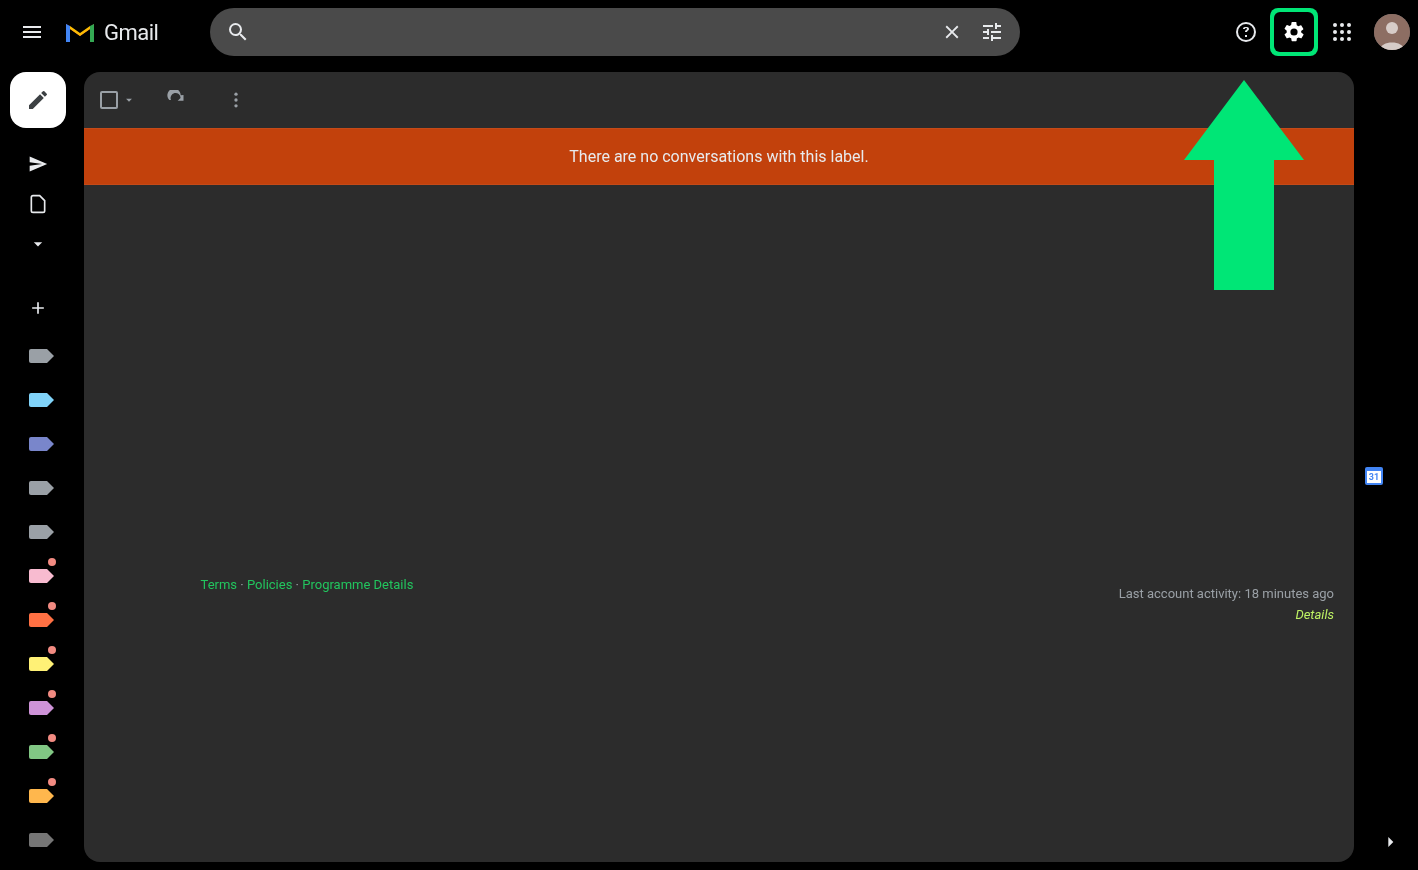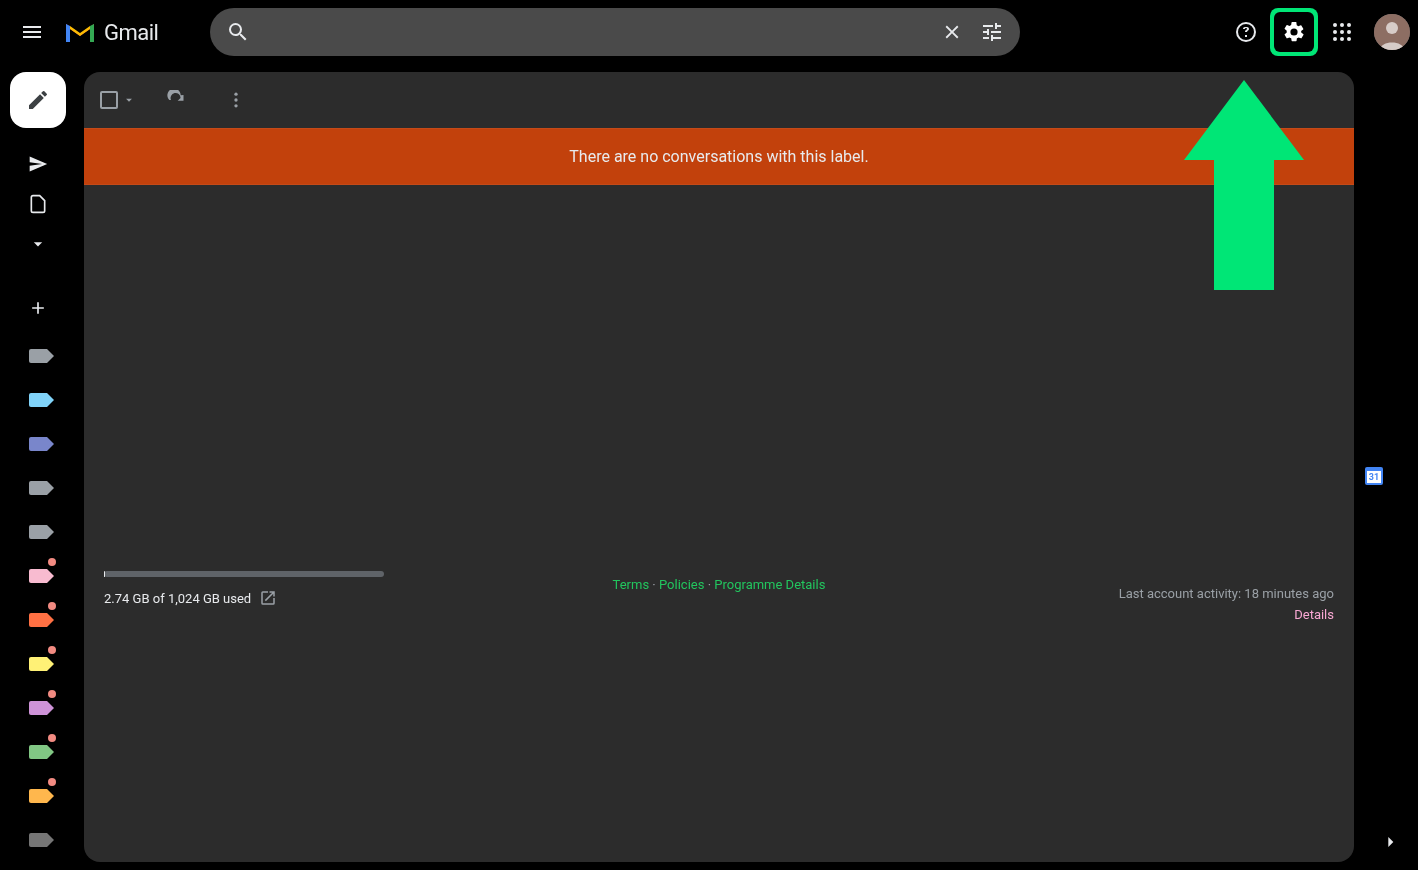--- a/index.html
+++ b/index.html
@@ -203,21 +203,21 @@
     padding-top: 6px;
   }
   .footer-center a { color: #22c55e; text-decoration: none; }
   .footer-right {
     width:33%;
     text-align: right;
     padding-top: 6px;
     margin-top: 9px;
   }
   .footer-right div { margin-bottom: 6px; }
-  .footer-right a { color:#f9a8d4; text-decoration:none;}
+  .footer-right a { color:#bef264; text-decoration:none;font-style:italic;}
   .right-rail {
     width: 56px;
     padding-top: 16px;
     display: flex;
     flex-direction: row;
     align-items: center;
     gap: 28px;
   }
   .right-rail .app-icon {
     width: 24px; height: 24px;
@@ -421,31 +421,20 @@
         <svg width="20" height="20" viewBox="0 0 24 24" fill="#9aa0a6">
             <circle cx="12" cy="5" r="2"></circle>
             <circle cx="12" cy="12" r="2"></circle>
             <circle cx="12" cy="19" r="2"></circle>
           </svg>
       </div>
     </div>
     <div class="empty-msg">There are no conversations with this label.</div>
 
     <div class="footer">
-      <div class="footer-left">
-        <div class="storage-bar">
-          <div class="storage-bar-fill"></div>
-        </div>
-        <div class="storage-text">
-          <span>2.74 GB of 1,024 GB used</span>
-          <svg width="18" height="18" viewBox="0 0 24 24" fill="#9aa0a6">
-              <path d="M19 19H5V5h7V3H5a2 2 0 00-2 2v14a2 2 0 002 2h14a2 2 0 002-2v-7h-2v7zM14 3v2h3.59l-9.83 9.83 1.41 1.41L19 6.41V10h2V3h-7z"></path>
-            </svg>
-        </div>
-      </div>
       <div class="footer-center">
         <a>Terms</a><span> · </span><a>Policies</a><span> · </span><a>Programme Details</a>
       </div>
       <div class="footer-right">
         <div>Last account activity: 18 minutes ago</div>
         <a>Details</a>
       </div>
     </div>
   </div>
 

